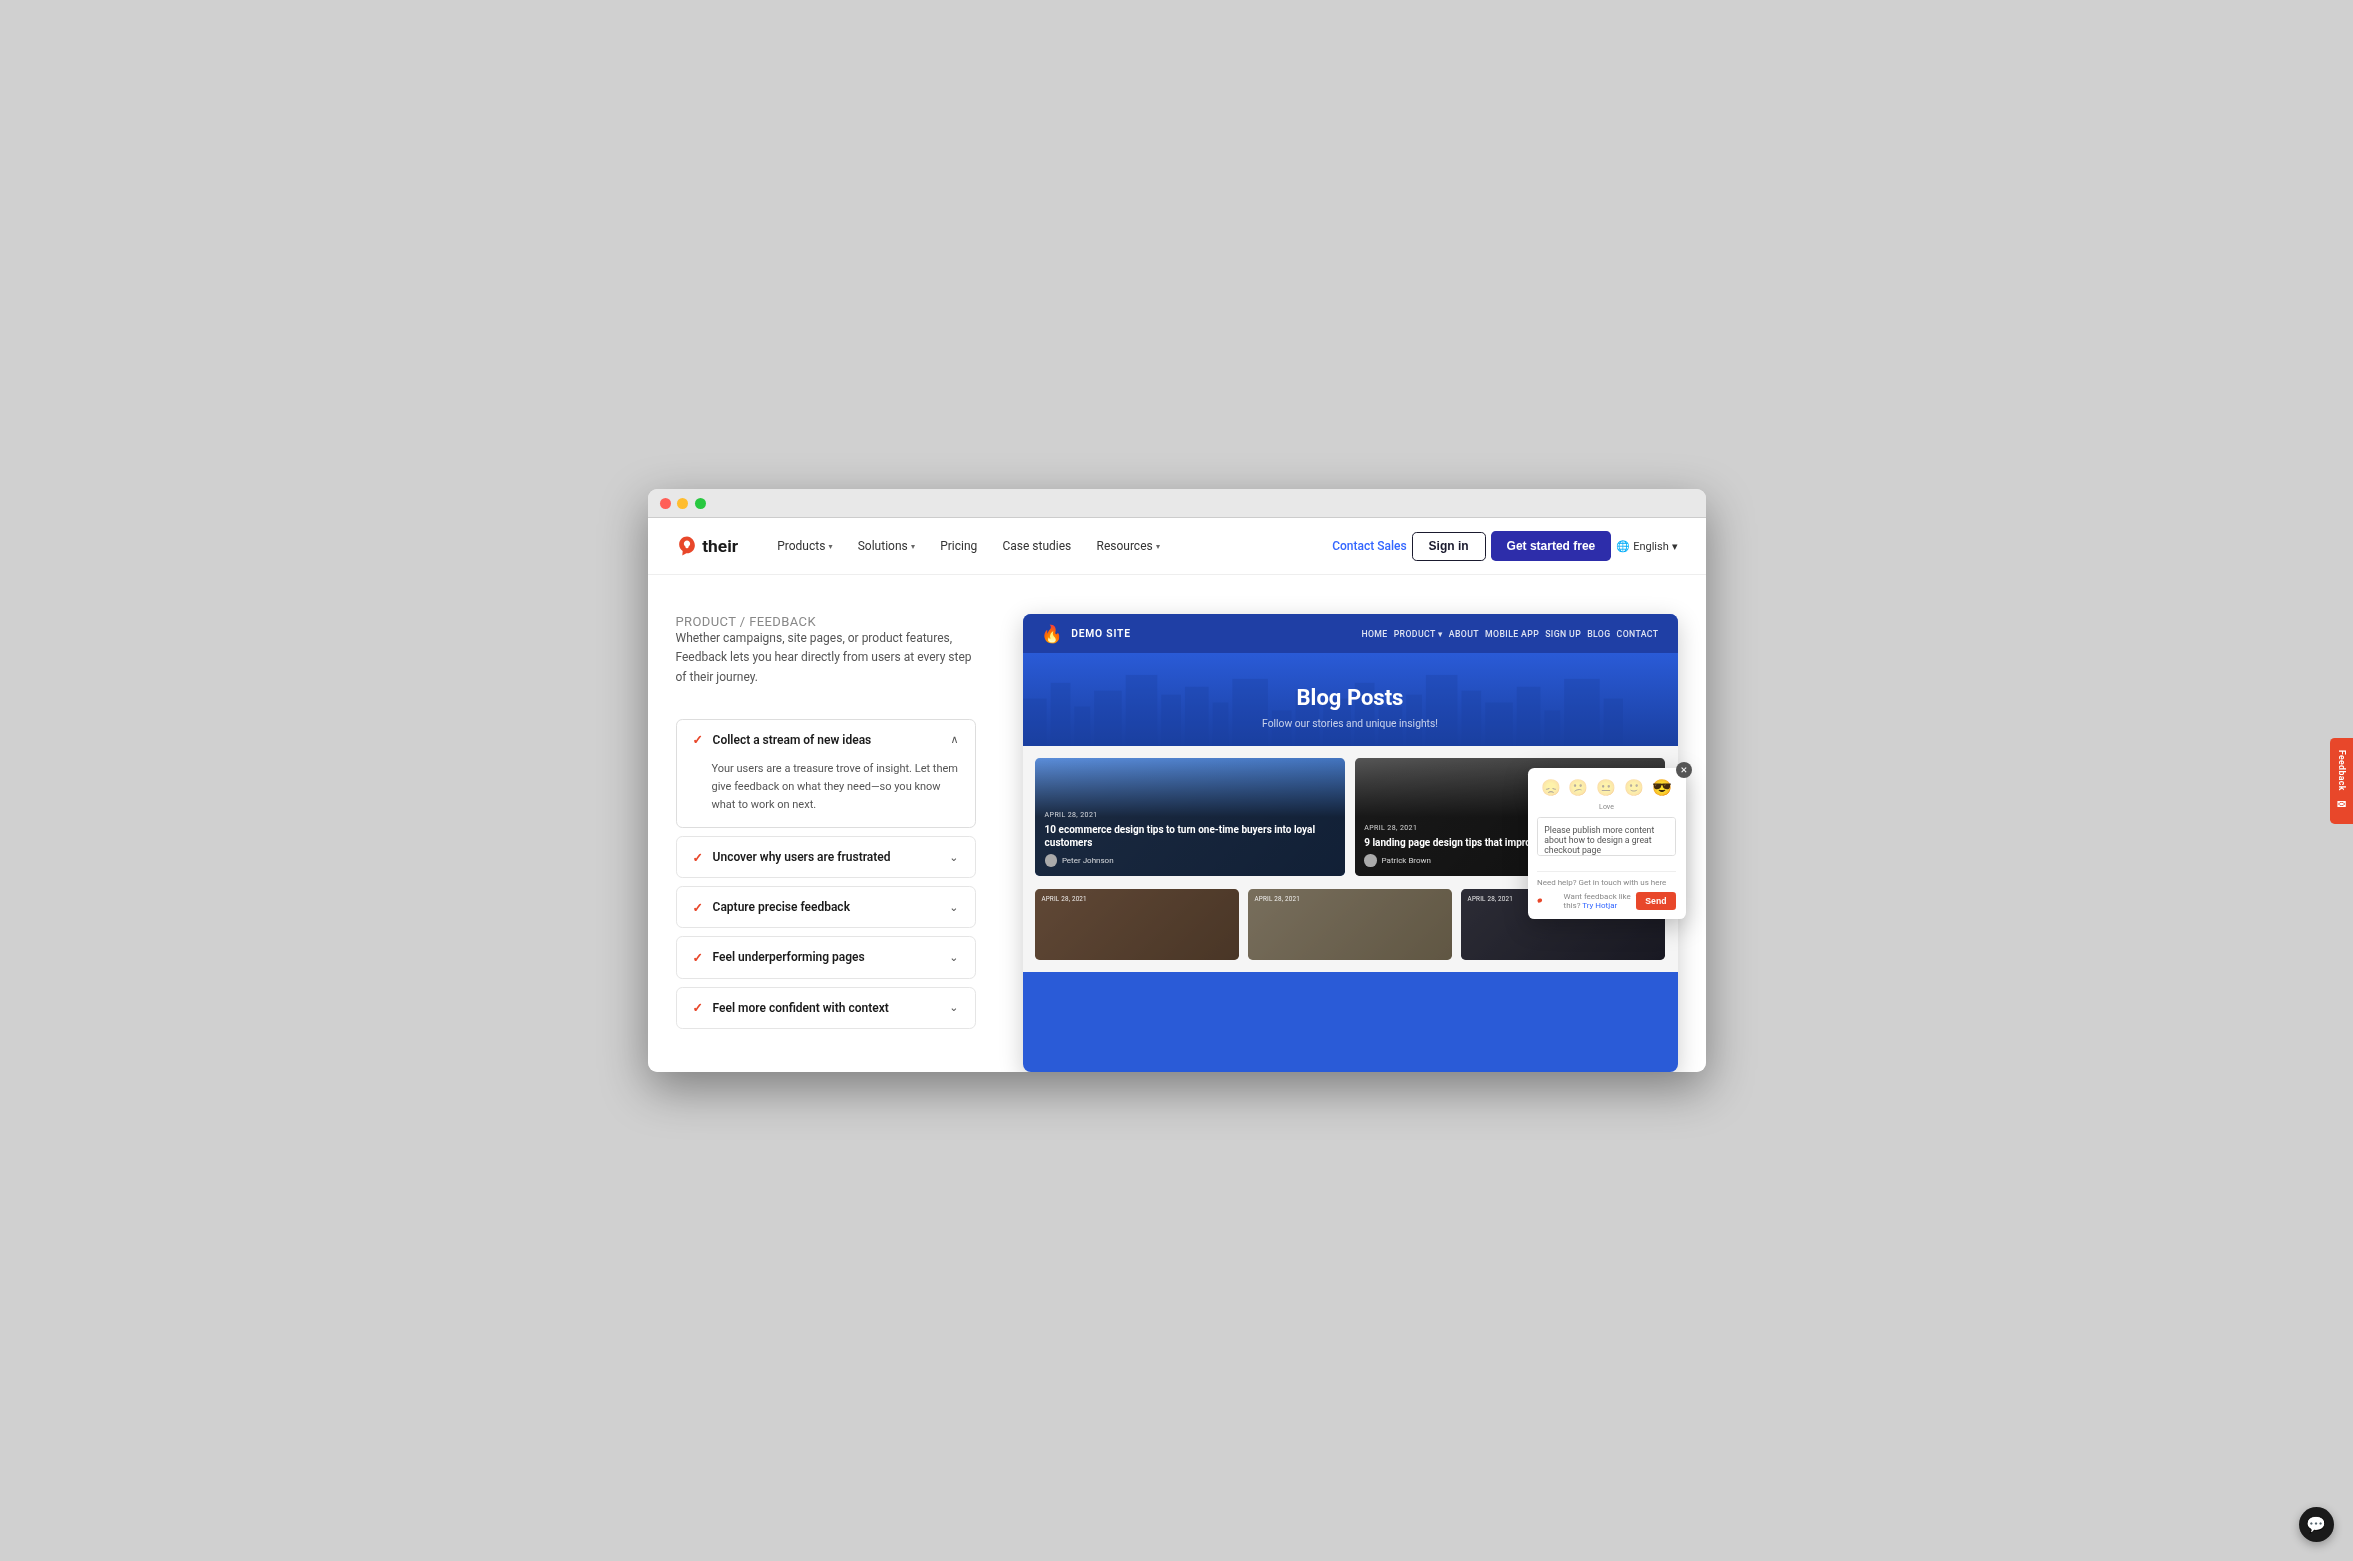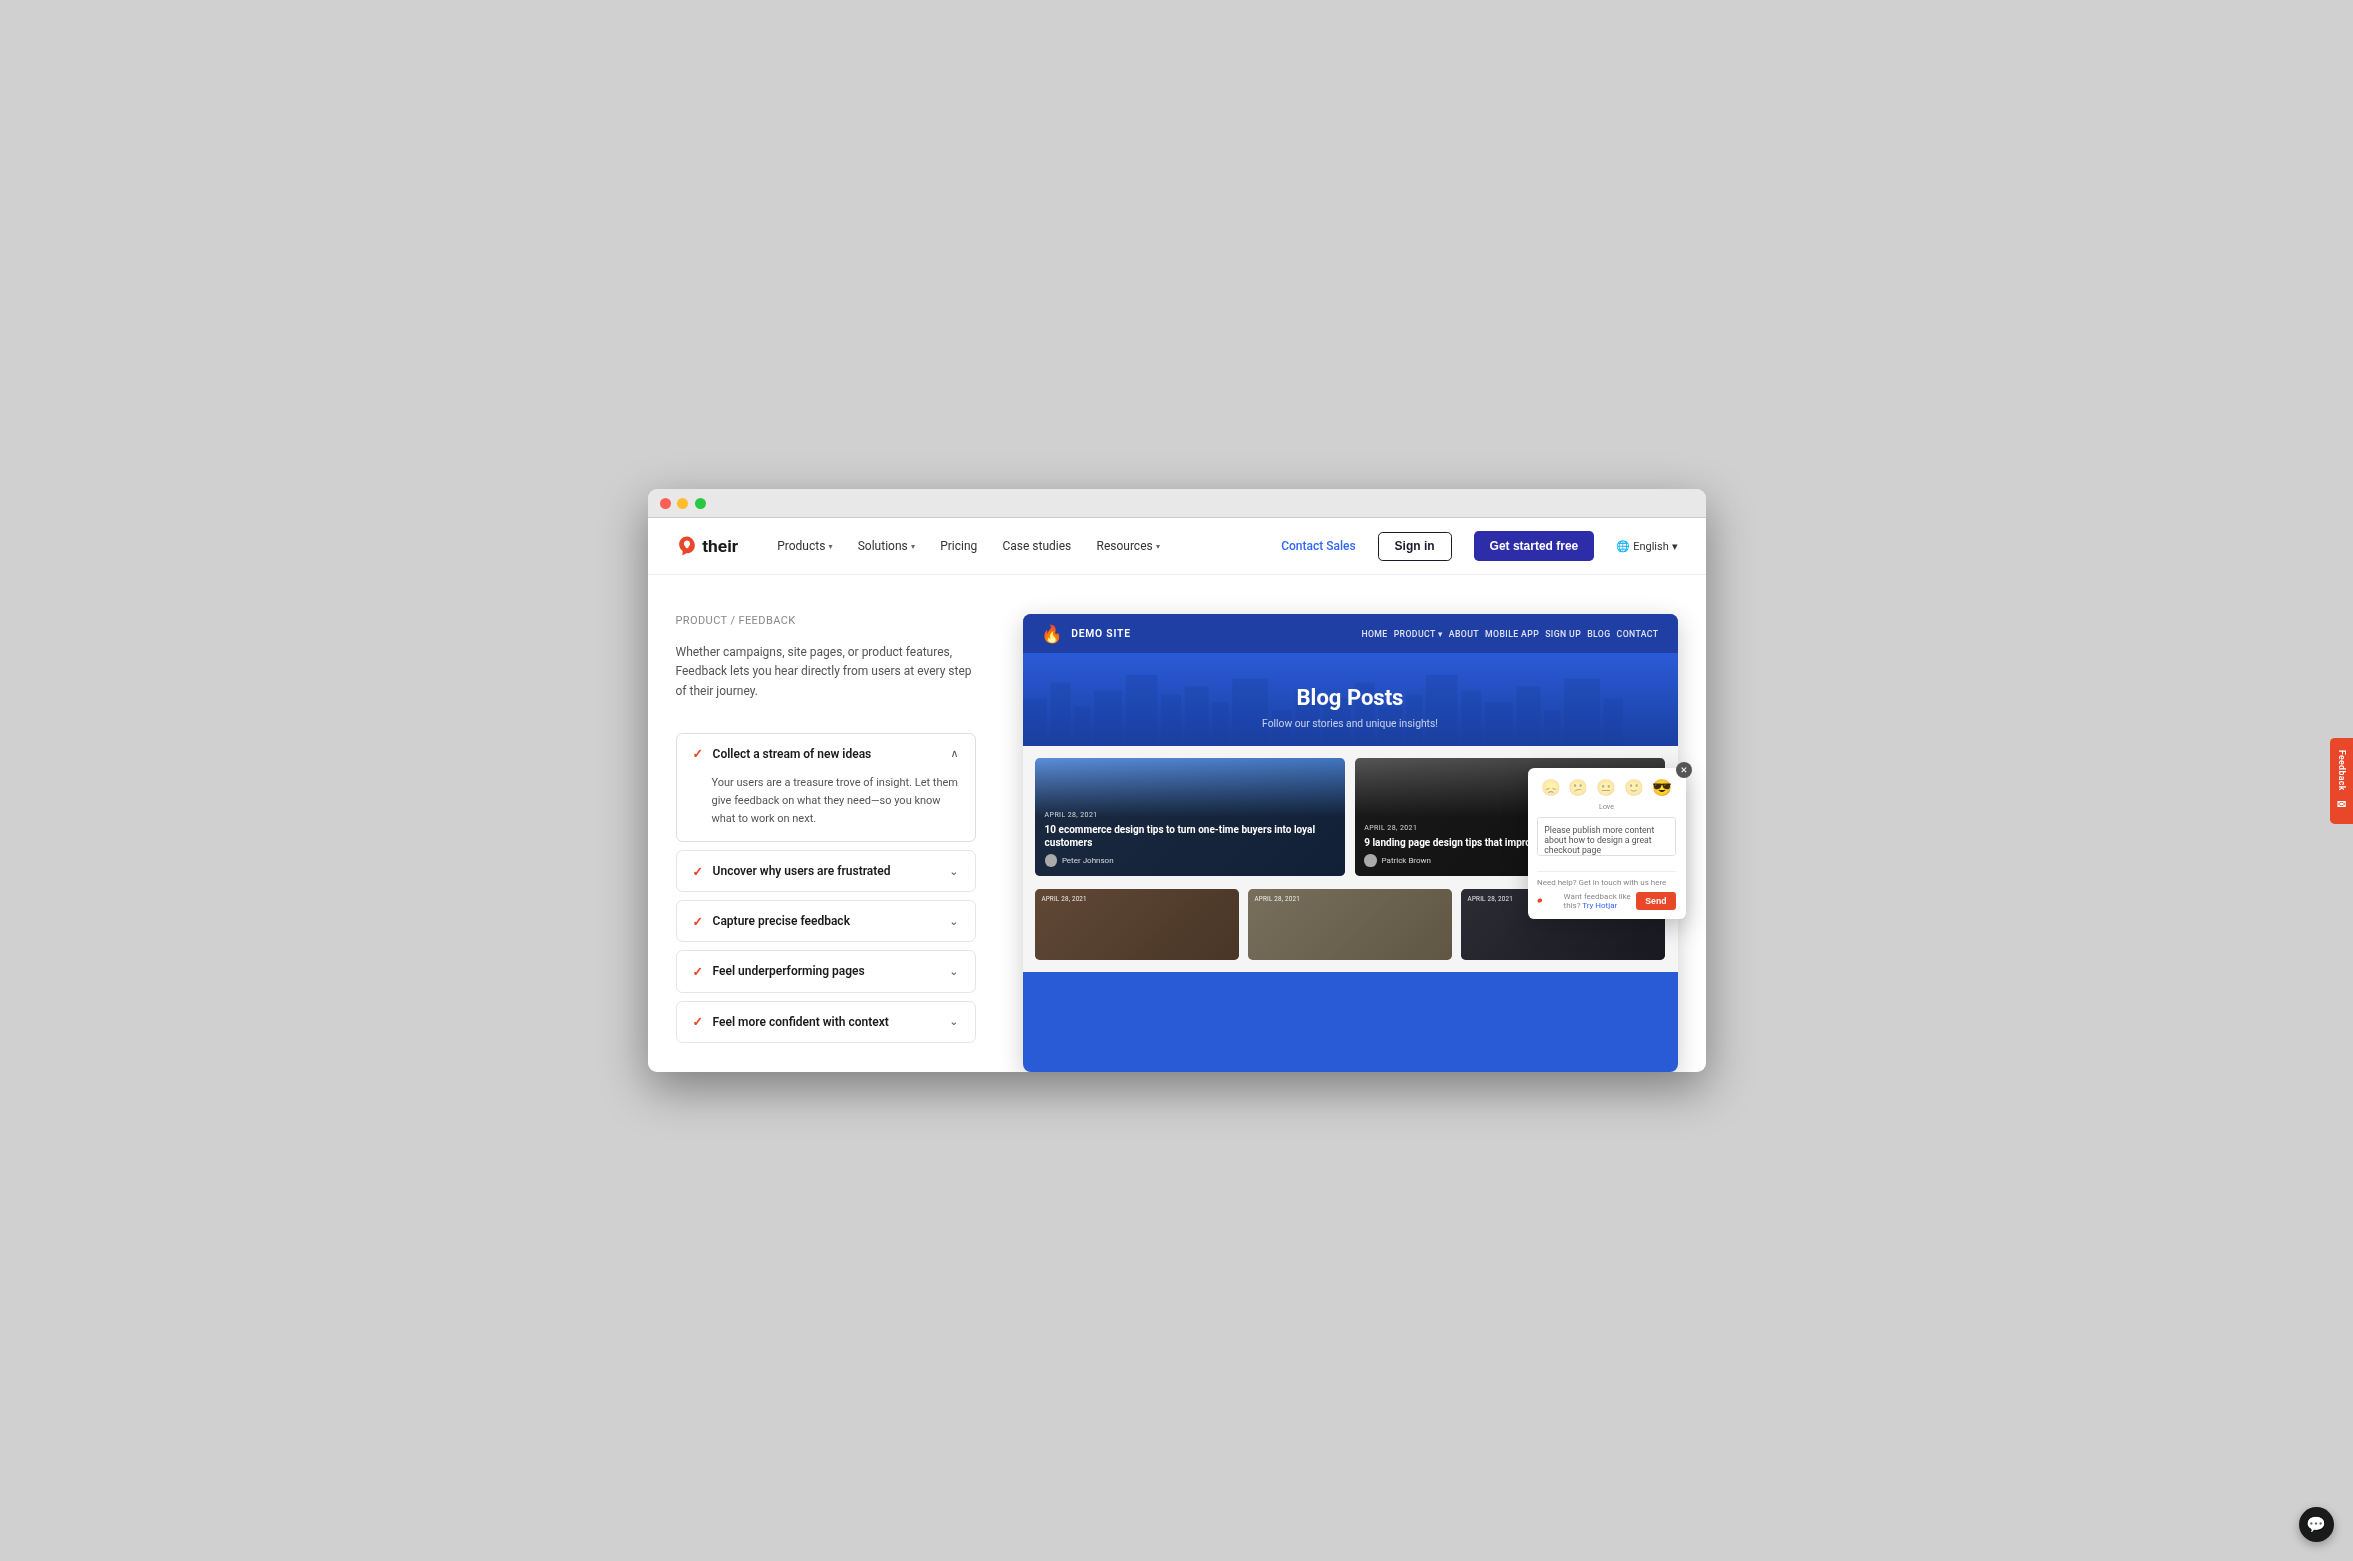--- a/index.html
+++ b/index.html
@@ -94,21 +94,21 @@
     }
 
     .nav-item .chevron {
       font-size: 8px;
       color: #666;
     }
 
     .nav-right {
       display: flex;
       align-items: center;
-      gap: 22px;
+      gap: 5px;
     }
 
     .contact-sales {
       font-size: 12px;
       color: #3366ff;
       cursor: pointer;
       font-weight: 500;
     }
 
     .btn-signin {
@@ -151,25 +151,24 @@
       position: relative;
     }
 
     
     .left-panel {
       width: 300px;
       flex-shrink: 0;
     }
 
     .breadcrumb {
-      font-size: 11px;
+      font-size: 13px;
       color: #888;
       letter-spacing: 0.4px;
       text-transform: uppercase;
-      margin-bottom: 16px;
     }
 
     .page-title {
       font-size: 28px;
       font-weight: 800;
       color: #1a1a1a;
       line-height: 1.2;
       margin-bottom: 16px;
     }
 

